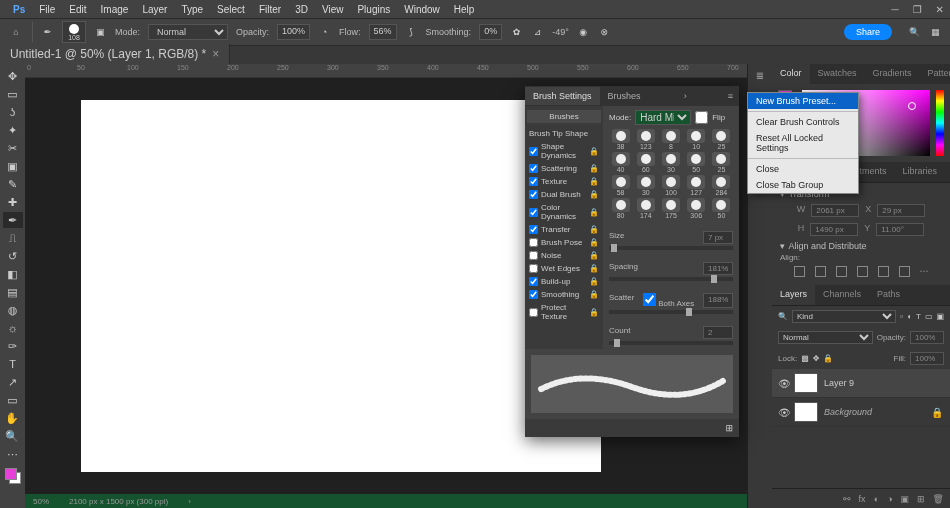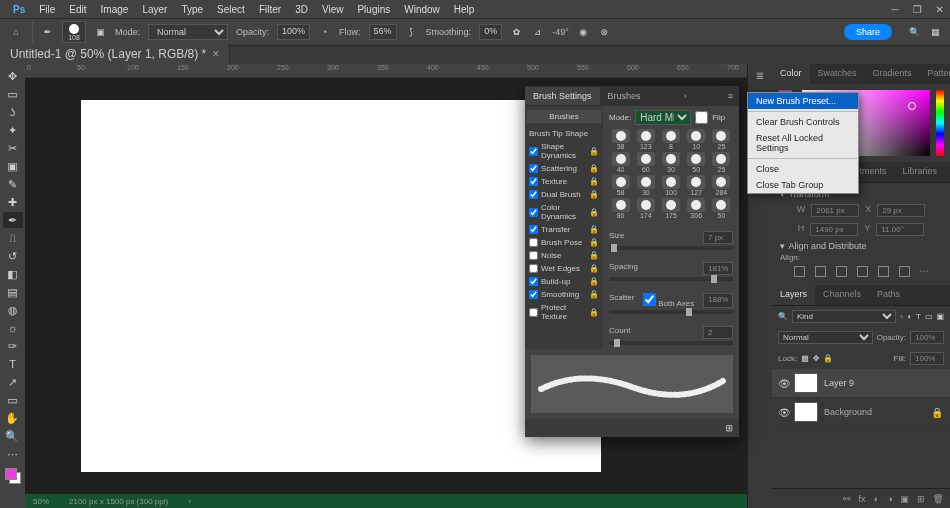--- a/index.html
+++ b/index.html
@@ -52,21 +52,21 @@
 .align-row i{width:11px;height:11px;border:1px solid #888;font-style:normal}
 .layers-panel{flex:1;border-top:1px solid #222;display:flex;flex-direction:column}
 .layers-ctrl{padding:4px 6px;display:flex;align-items:center;gap:4px;font-size:8px}
 .layers-ctrl select{background:#333;border:1px solid #555;color:#ccc;font-size:8px;flex:1}
 .layers-ctrl .op{color:#aaa}
 .layer{display:flex;align-items:center;gap:6px;padding:4px 6px;border-bottom:1px solid #333}
 .layer.sel{background:#454545}
 .eye{width:10px;height:10px;color:#ccc}
 .thumb{width:24px;height:20px;background:#fff;border:1px solid #555}
 .lname{font-size:9px}
-.lname.bg{color:#aaa}
+.lname.bg{font-style:italic;color:#aaa}
 .layer-foot{margin-top:auto;height:20px;background:#383838;border-top:1px solid #222;display:flex;align-items:center;justify-content:flex-end;gap:8px;padding:0 6px;color:#999;font-size:9px}
 
 .brush-panel{position:absolute;left:525px;top:86px;width:214px;background:#424242;box-shadow:0 4px 16px rgba(0,0,0,.6);font-size:9px;z-index:50}
 .bp-tabs{height:20px;background:#323232;display:flex;align-items:center}
 .bp-tabs .t{padding:4px 8px;color:#aaa}
 .bp-tabs .t.active{background:#424242;color:#ddd}
 .bp-tabs .menu{margin-left:auto;padding:0 6px;color:#aaa;cursor:pointer}
 .bp-body{display:flex}
 .bp-left{width:78px;background:#3a3a3a;padding:4px 2px}
 .bp-left .btn{background:#4a4a4a;padding:2px 4px;text-align:center;margin-bottom:4px;font-size:8px}

